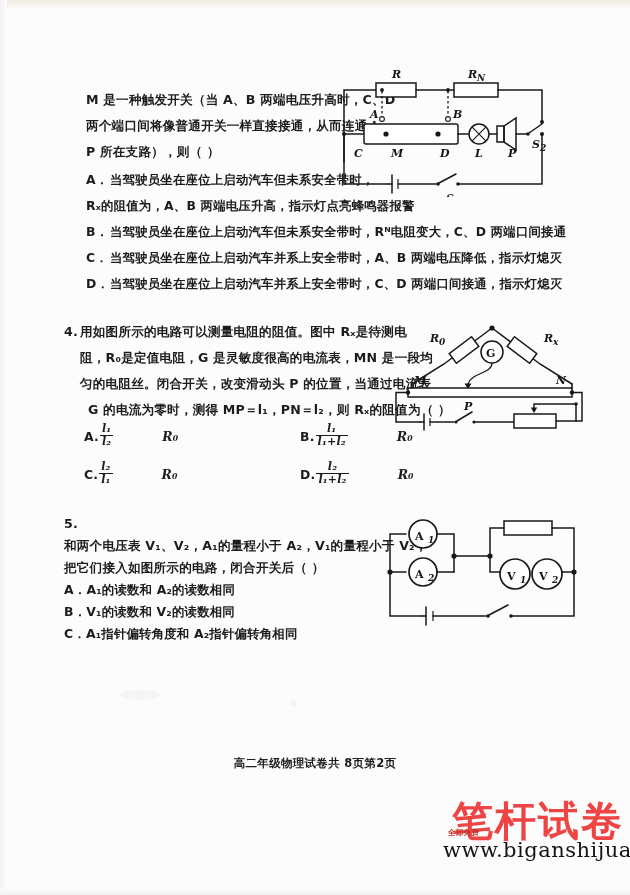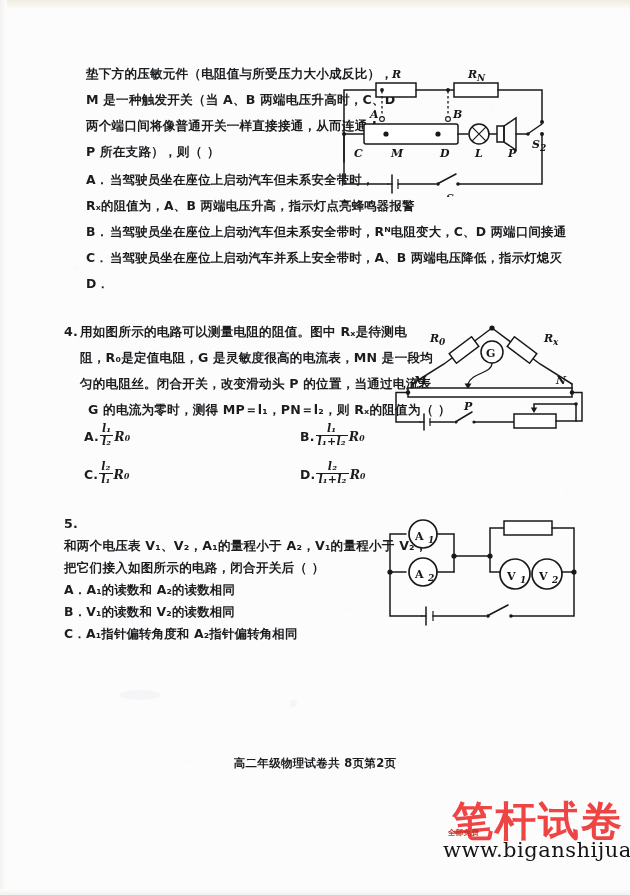--- a/index.html
+++ b/index.html
@@ -22,21 +22,21 @@
       radial-gradient(circle at 12% 30%, rgba(160,160,170,.05) 0 2px, transparent 3px),
       radial-gradient(circle at 78% 12%, rgba(160,160,170,.04) 0 2px, transparent 3px),
       radial-gradient(circle at 55% 68%, rgba(160,160,170,.05) 0 2px, transparent 3px),
       radial-gradient(circle at 30% 85%, rgba(160,160,170,.04) 0 2px, transparent 3px),
       radial-gradient(circle at 90% 55%, rgba(160,160,170,.04) 0 2px, transparent 3px);}
 
   .txt{position:absolute;font-family:"DejaVu Sans","Liberation Sans",sans-serif;
        font-weight:600;letter-spacing:.2px;color:#1b1c1e;white-space:nowrap;}
   .ln{font-size:12.6px;line-height:15px;}
   .opt{font-size:12.4px;line-height:15px;}
-  .it{font-style:italic;font-family:"DejaVu Serif","Liberation Serif",serif;}
+  .it{font-style:italic;font-family:"DejaVu Serif","Liberation Serif",serif;margin-left:48px;}
 
   
   .frac{display:inline-flex;flex-direction:column;vertical-align:middle;
         text-align:center;font-style:italic;
         font-family:"DejaVu Serif","Liberation Serif",serif;font-size:11px;
         line-height:1.05;margin:0 1px;position:relative;top:-1px;justify-content:space-between;}
   .frac .num{padding:0 2px;}
   .frac .den{padding:0 2px;border-top:1.1px solid #1b1c1e;}
   .frow{display:inline-flex;align-items:center;}
 
@@ -66,21 +66,20 @@
 </style>
 </head>
 <body>
 
 <div id="page">
 
   <div class="scan-edge-top"></div>
   <div class="scan-edge-left"></div>
   <div class="scan-edge-bottom"></div>
 
-  <div class="txt ln" style="left:86px;top:66px;">垫下方的压敏元件（电阻值与所受压力大小成反比），</div>
   <div class="txt ln" style="left:86px;top:92px;">M 是一种触发开关（当 A、B 两端电压升高时，C、D</div>
   <div class="txt ln" style="left:86px;top:118px;">两个端口间将像普通开关一样直接接通，从而连通 L、</div>
   <div class="txt ln" style="left:86px;top:144px;">P 所在支路），则（        ）</div>
 
   <div class="circ" style="left:336px;top:62px;">
     <svg width="230" height="135" viewBox="0 0 230 135">
 
       <path class="wire" d="M8,100 L8,28 L40,28"></path>
 
       <rect class="box" x="40" y="21" width="40" height="14"></rect>
@@ -152,20 +151,21 @@
   <div class="txt opt" style="left:110px;top:172px;">当驾驶员坐在座位上启动汽车但未系安全带时，</div>
   <div class="txt opt" style="left:86px;top:198px;">Rₓ的阻值为，A、B 两端电压升高，指示灯点亮蜂鸣器报警</div>
 
   <div class="txt opt" style="left:86px;top:224px;">B．</div>
   <div class="txt opt" style="left:110px;top:224px;">当驾驶员坐在座位上启动汽车但未系安全带时，Rᴺ电阻变大，C、D 两端口间接通</div>
 
   <div class="txt opt" style="left:86px;top:250px;">C．</div>
   <div class="txt opt" style="left:110px;top:250px;">当驾驶员坐在座位上启动汽车并系上安全带时，A、B 两端电压降低，指示灯熄灭</div>
 
   <div class="txt opt" style="left:86px;top:276px;">D．</div>
+  <div class="txt opt" style="left:110px;top:276px;">当驾驶员坐在座位上启动汽车并系上安全带时，C、D 两端口间接通，指示灯熄灭</div>
 
   <div class="txt ln" style="left:64px;top:324px;">4.</div>
   <div class="txt ln" style="left:80px;top:350px;">阻，R₀是定值电阻，G 是灵敏度很高的电流表，MN 是一段均</div>
   <div class="txt ln" style="left:80px;top:324px;">用如图所示的电路可以测量电阻的阻值。图中 Rₓ是待测电</div>
   <div class="txt ln" style="left:80px;top:376px;">匀的电阻丝。闭合开关，改变滑动头 P 的位置，当通过电流表</div>
   <div class="txt ln" style="left:80px;top:402px;margin-left:8px;">G 的电流为零时，测得 MP＝l₁，PN＝l₂，则 Rₓ的阻值为（        ）</div>
 
   <div class="circ" style="left:392px;top:322px;">
     <svg width="200" height="115" viewBox="0 0 200 115">
 

